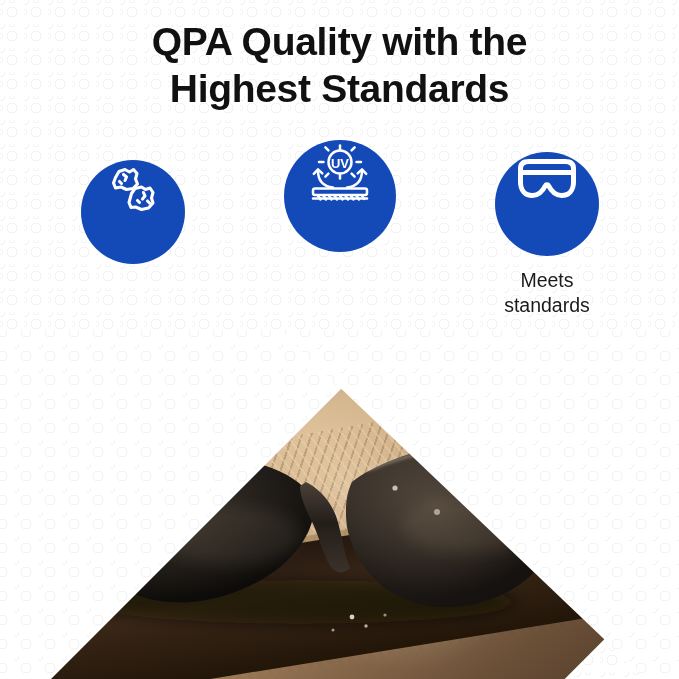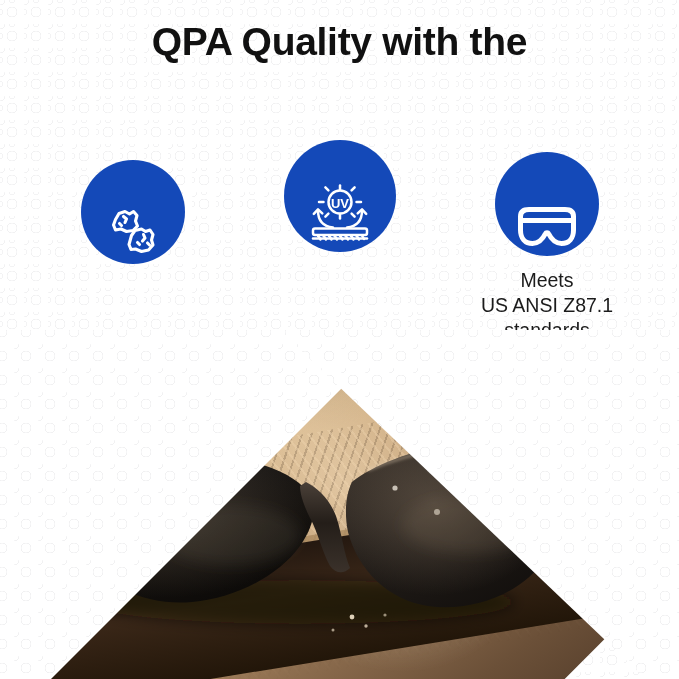--- a/index.html
+++ b/index.html
@@ -75,21 +75,21 @@
   }
   .feature-1 { left: 18px;  top: 20px;  width: 230px; }
   .feature-2 { left: 240px; top: 0px;   width: 200px; }
   .feature-3 { left: 432px; top: 12px;  width: 230px; }
 
   .badge {
     border-radius: 50%;
     background: #1449b8;
     margin: 0 auto;
     display: flex;
-    align-items: flex-end;
+    align-items: flex-start;
     justify-content: center;
   }
   .badge-1 { width: 104px; height: 104px; }
   .badge-2 { width: 112px; height: 112px; }
   .badge-3 { width: 104px; height: 104px; }
 
   .badge svg { display: block; }
 
   .caption {
     margin-top: 12px;
@@ -229,20 +229,21 @@
 <body>
 
 <div id="infographic">
 
   <div class="bg-texture"></div>
 
   <div class="content">
 
     <div class="heading">
       <span class="line">QPA Quality with the</span>
+      <span class="line">Highest Standards</span>
     </div>
 
     <div class="features">
 
       <div class="feature feature-1">
         <div class="badge badge-1">
           <svg width="62" height="62" viewBox="0 0 62 62">
             <g fill="none" stroke="#ffffff" stroke-width="3.1" stroke-linejoin="round" stroke-linecap="round">
               <path d="M13.5 17.5 L17 11.5 L23 9.5 L27.5 12 L31.5 9.5 L35 13.5 L33.5 19 L35.5 24 L31 28.5 L24.5 29.5 L19 27 L13.5 28 L11.5 23 Z"></path>
               <path d="M21.5 14.5 L24.5 17 L23 20.5"></path>
@@ -309,21 +310,20 @@
                        C38 32.4 36 32.4 35.5 33.5
                        C32.5 39.5 29 43.5 22.5 43.5
                        C15 43.5 10.5 38 10.5 30
                        Z"></path>
               <path d="M12.5 20.5 H61.5"></path>
             </g>
           </svg>
         </div>
         <div class="caption">
           <span class="line">Meets</span>
-          <span class="line">US ANSI Z87.1</span>
           <span class="line">standards</span>
         </div>
       </div>
 
     </div>
 
     <div class="photo">
       <div class="photo-canvas">
 
         <div class="bench"></div>

